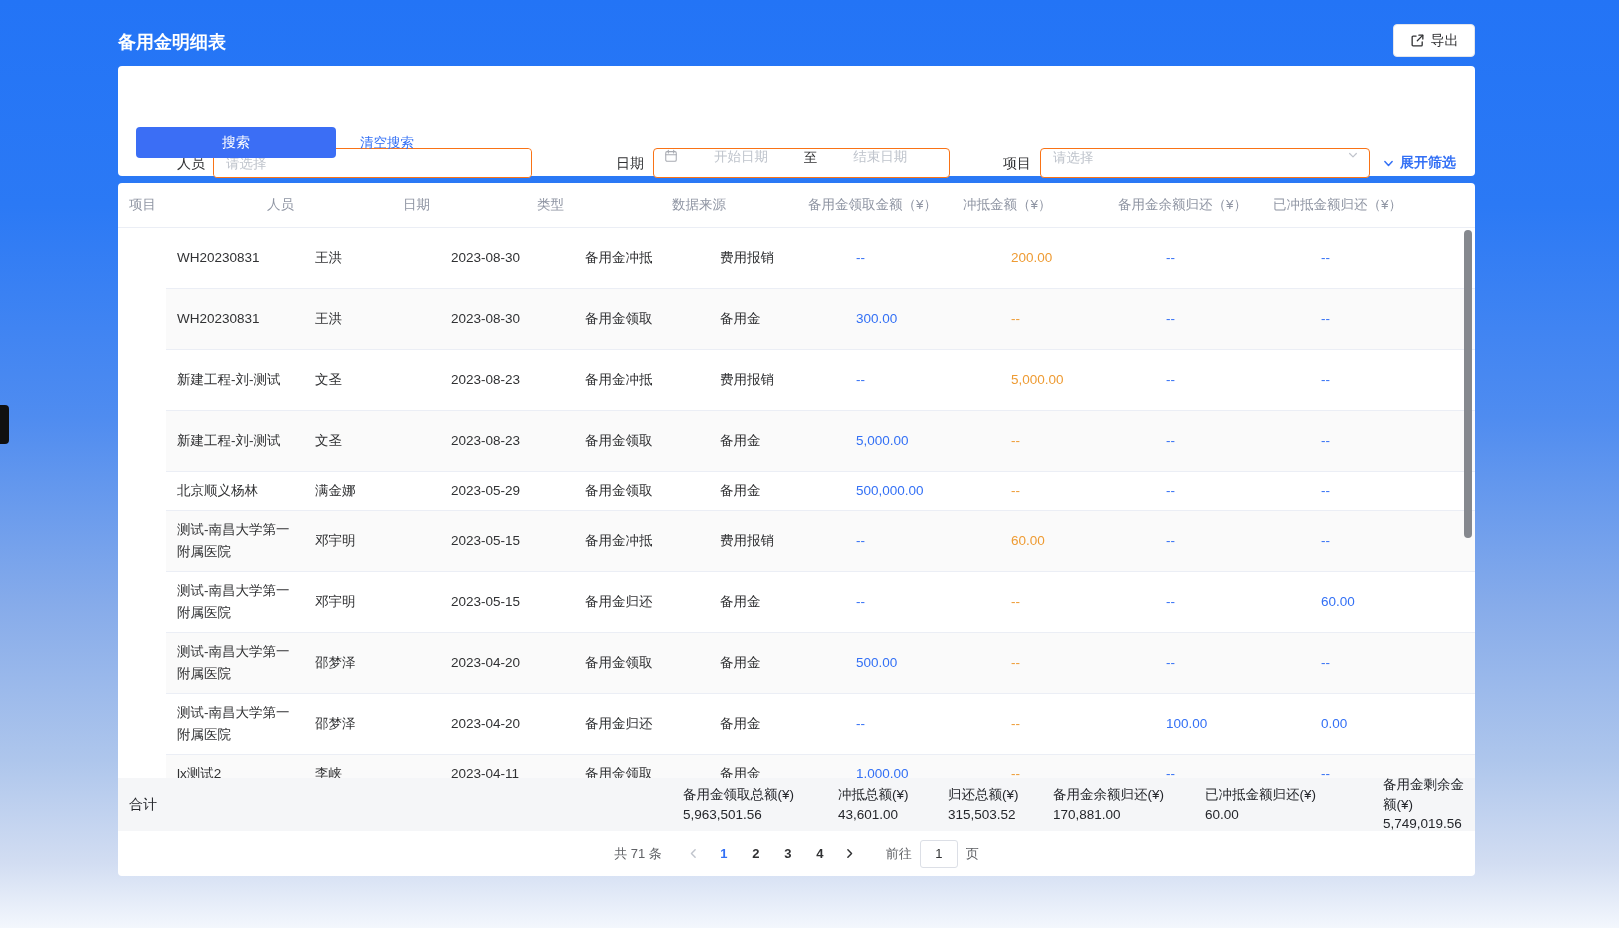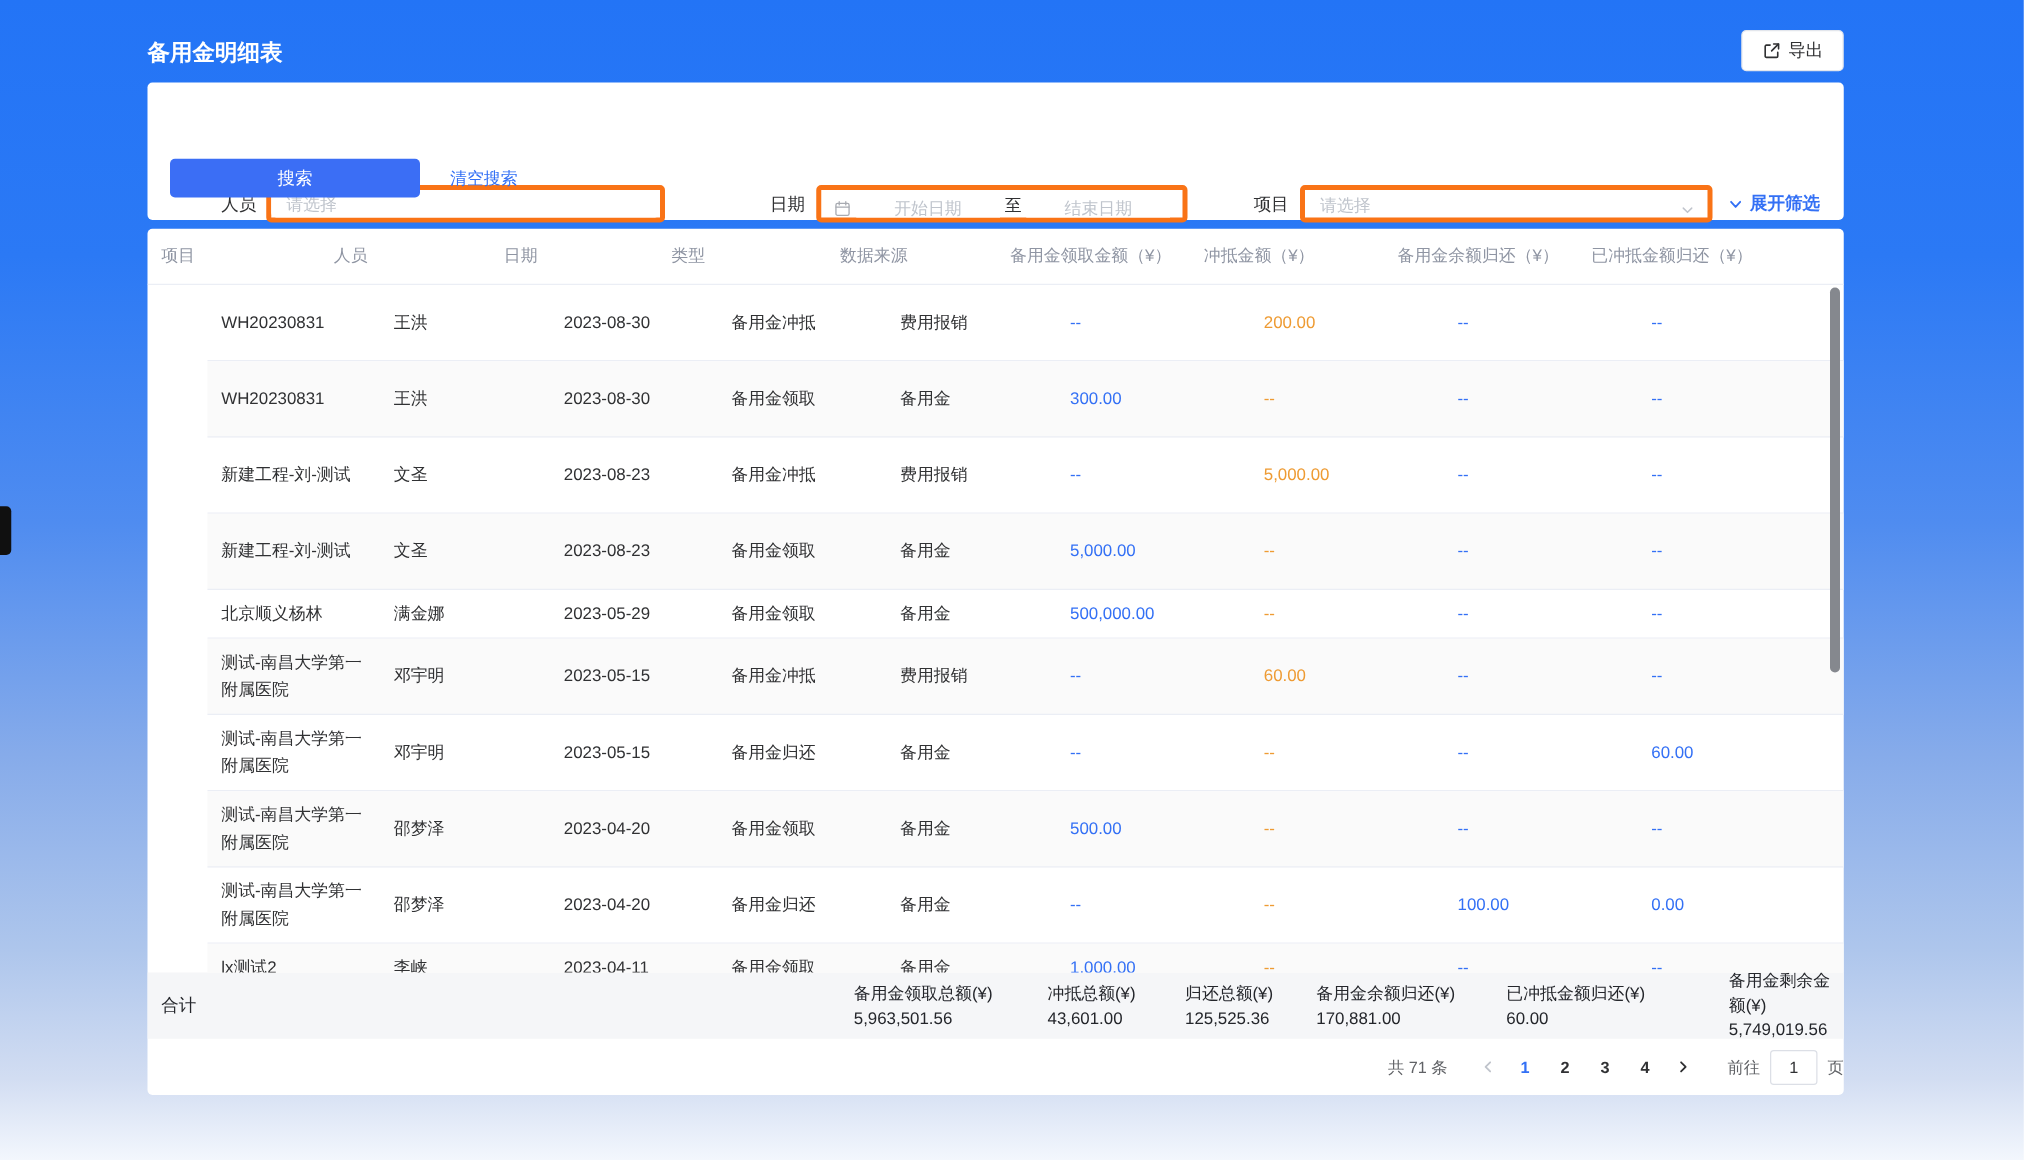--- a/index.html
+++ b/index.html
@@ -13,22 +13,22 @@
   .export-btn { position:absolute; left:1393px; top:24px; width:82px; height:33px; background:#ffffff; border:1px solid #e3e6ec;
     border-radius:4px; display:flex; align-items:center; justify-content:center; gap:6px; font-size:14px; color:#303133; cursor:pointer; }
   .export-btn svg { display:block; }
 
   .card { position:absolute; background:#ffffff; border-radius:4px; }
   .filter-card { left:118px; top:66px; width:1357px; height:110px; }
   .f-label { position:absolute; font-size:14px; color:#303133; top:89px; }
   .f-label.l-person { left:59px; }
   .f-label.l-date { left:498px; }
   .f-label.l-project { left:885px; }
-  .f-input { position:absolute; top:82px; height:30px; border:4px solid #f97316; border-radius:4px; background:#fff;
-    font-size:13.5px; display:flex; align-items:flex-end; }
+  .f-input { position:absolute; top:82px; height:30px; border:1px solid #f97316; border-radius:4px; background:#fff;
+    font-size:13.5px; display:flex; align-items:flex-start; }
   .person-box { left:95px; width:319px; }
   .person-box input { border:0; outline:0; width:100%; height:100%; padding:0 12px; font-size:13.5px; font-family:inherit; color:#303133; border-radius:4px;}
   .person-box input::placeholder, .goto-input::placeholder { color:#bfc4cc; }
   .date-box { left:535px; width:297px; padding:0 10px; gap:4px; }
   .date-box .dt { border:0; outline:0; flex:1; text-align:center; font-size:13.5px; font-family:inherit; color:#303133; min-width:0; }
   .date-box .dt::placeholder { color:#bfc4cc; }
   .date-sep { font-size:13.5px; color:#303133; flex:none; }
   .project-box { left:922px; width:330px; padding:0 10px 0 12px; justify-content:space-between; cursor:pointer; }
   .ph-text { color:#bfc4cc; }
   .expand-link { position:absolute; left:1264px; top:88px; display:flex; align-items:center; gap:5px; color:#3370f5; font-size:14px; cursor:pointer;font-weight:bold; }
@@ -52,21 +52,21 @@
   .summary { height:53px; background:#f5f6f8; display:flex; align-items:center; padding-left:11px; font-size:13.5px; color:#24262b; }
   .sum-total { width:554px; font-size:14px; }
   .sum-item { line-height:1.45; }
   .summary > .sum-item:nth-child(2) { width:155px; }
   .summary > .sum-item:nth-child(3) { width:110px; }
   .summary > .sum-item:nth-child(4) { width:105px; }
   .summary > .sum-item:nth-child(5) { width:152px; }
   .summary > .sum-item:nth-child(6) { width:150px; }
   .summary > .sum-item:nth-child(7) { flex:1;margin-left:28px; }
 
-  .pagination { height:45px; display:flex; align-items:center; justify-content:flex-end; font-size:13px; color:#606266; }
+  .pagination { height:45px; display:flex; align-items:center; justify-content:center; font-size:13px; color:#606266; }
   .pg-total { margin-right:18px; }
   .pg-arrow { width:28px; height:28px; display:flex; align-items:center; justify-content:center; cursor:pointer; }
   .pg-num { min-width:26px; height:28px; display:flex; align-items:center; justify-content:center; font-weight:bold; color:#303133;
     cursor:pointer; margin:0 3px; }
   .pg-num.active { color:#3370f5; }
   .pg-goto { margin-left:22px; display:flex; align-items:center; gap:8px; }
   .goto-input { width:38px; height:28px; border:1px solid #dcdfe6; border-radius:3px; text-align:center; font-size:13px; font-family:inherit; color:#303133; outline:0; }
 
   .side-handle { position:absolute; left:0; top:405px; width:9px; height:39px; background:#101010; border-radius:0 4px 4px 0; cursor:pointer; }
 </style>
@@ -260,21 +260,21 @@
   <div class="sum-item">
         <div>备用金领取总额(¥)</div>
         <div>5,963,501.56</div>
       </div>
       <div class="sum-item">
         <div>冲抵总额(¥)</div>
         <div>43,601.00</div>
       </div>
       <div class="sum-item">
         <div>归还总额(¥)</div>
-        <div>125,525.36</div>
+        <div>315,503.52</div>
       </div>
       <div class="sum-item">
         <div>备用金余额归还(¥)</div>
         <div>170,881.00</div>
       </div>
       <div class="sum-item">
         <div>已冲抵金额归还(¥)</div>
         <div>60.00</div>
       </div>
       <div class="sum-item">

